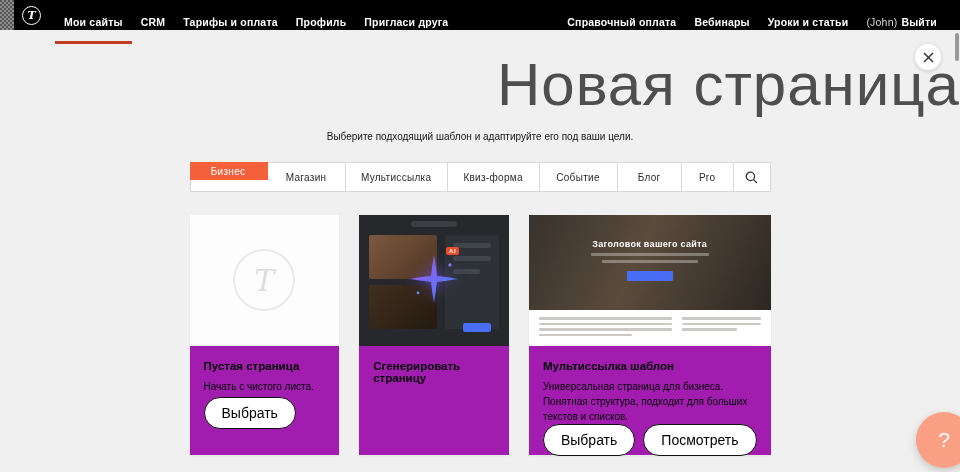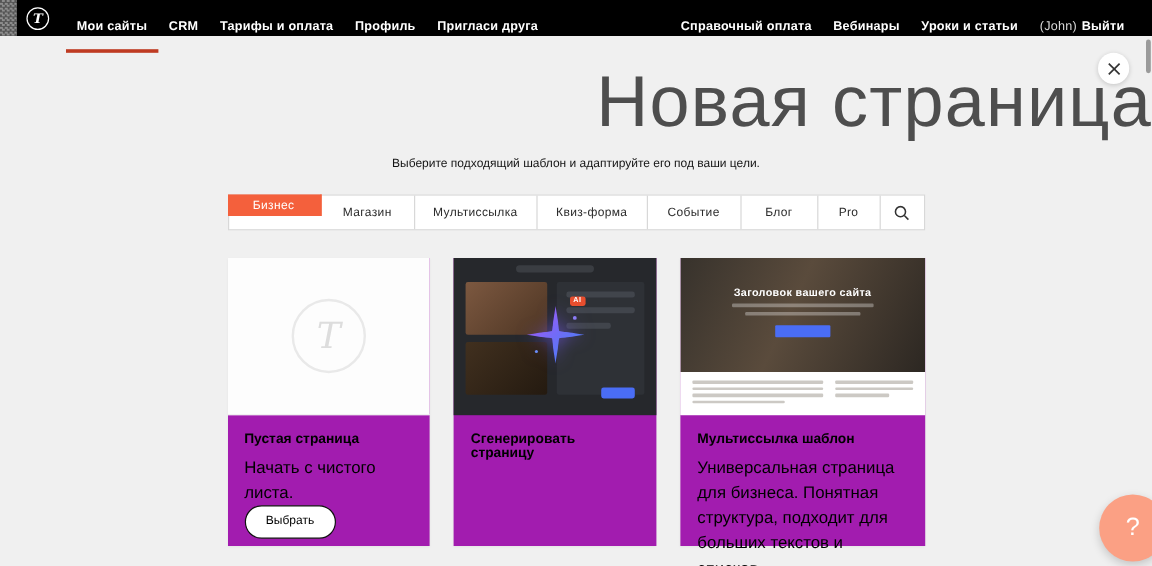--- a/index.html
+++ b/index.html
@@ -143,26 +143,26 @@
   .hero-btn { width:46px; height:10px; background:#4a6df5; border-radius:1px; margin:8px auto 0; }
   .hero-text-block { flex:1; background:#fff; display:flex; gap:10px; padding:7px 10px; }
   .col { display:flex; flex-direction:column; gap:3px; }
   .col.left { flex:1.7; } .col.right { flex:1; }
   .tline { height:2.5px; background:#ccc9c4; border-radius:1px; }
   .tline.short { width:70%; }
 
   
   .card-body { flex:1; padding:14px 14px 26px; display:flex; flex-direction:column; }
   .card-title { font-size:11.5px; font-weight:700; color:#000; margin-bottom:7px; }
-  .card-desc { font-size:14px; line-height:1.5; color:#000; }
+  .card-desc { font-size:10px; line-height:1.5; color:#000; }
   .btn-row { margin-top:auto; display:flex; gap:8px; }
   .pill-btn {
     background:#fff; border:1px solid #111; border-radius:30px;
     font-family:"Liberation Sans", sans-serif;
-    font-size:10px; color:#000; padding:8px 17px; cursor:pointer; line-height:1;
+    font-size:14px; color:#000; padding:8px 17px; cursor:pointer; line-height:1;
     white-space:nowrap;
   }
 
   
   .help-btn {
     position:absolute; left:916px; top:412px;
     width:56px; height:56px; border-radius:50%;
     background:var(--help,#fba084); color:#fff;
     display:flex; align-items:center; justify-content:center;
     font-size:21px; font-weight:400;

